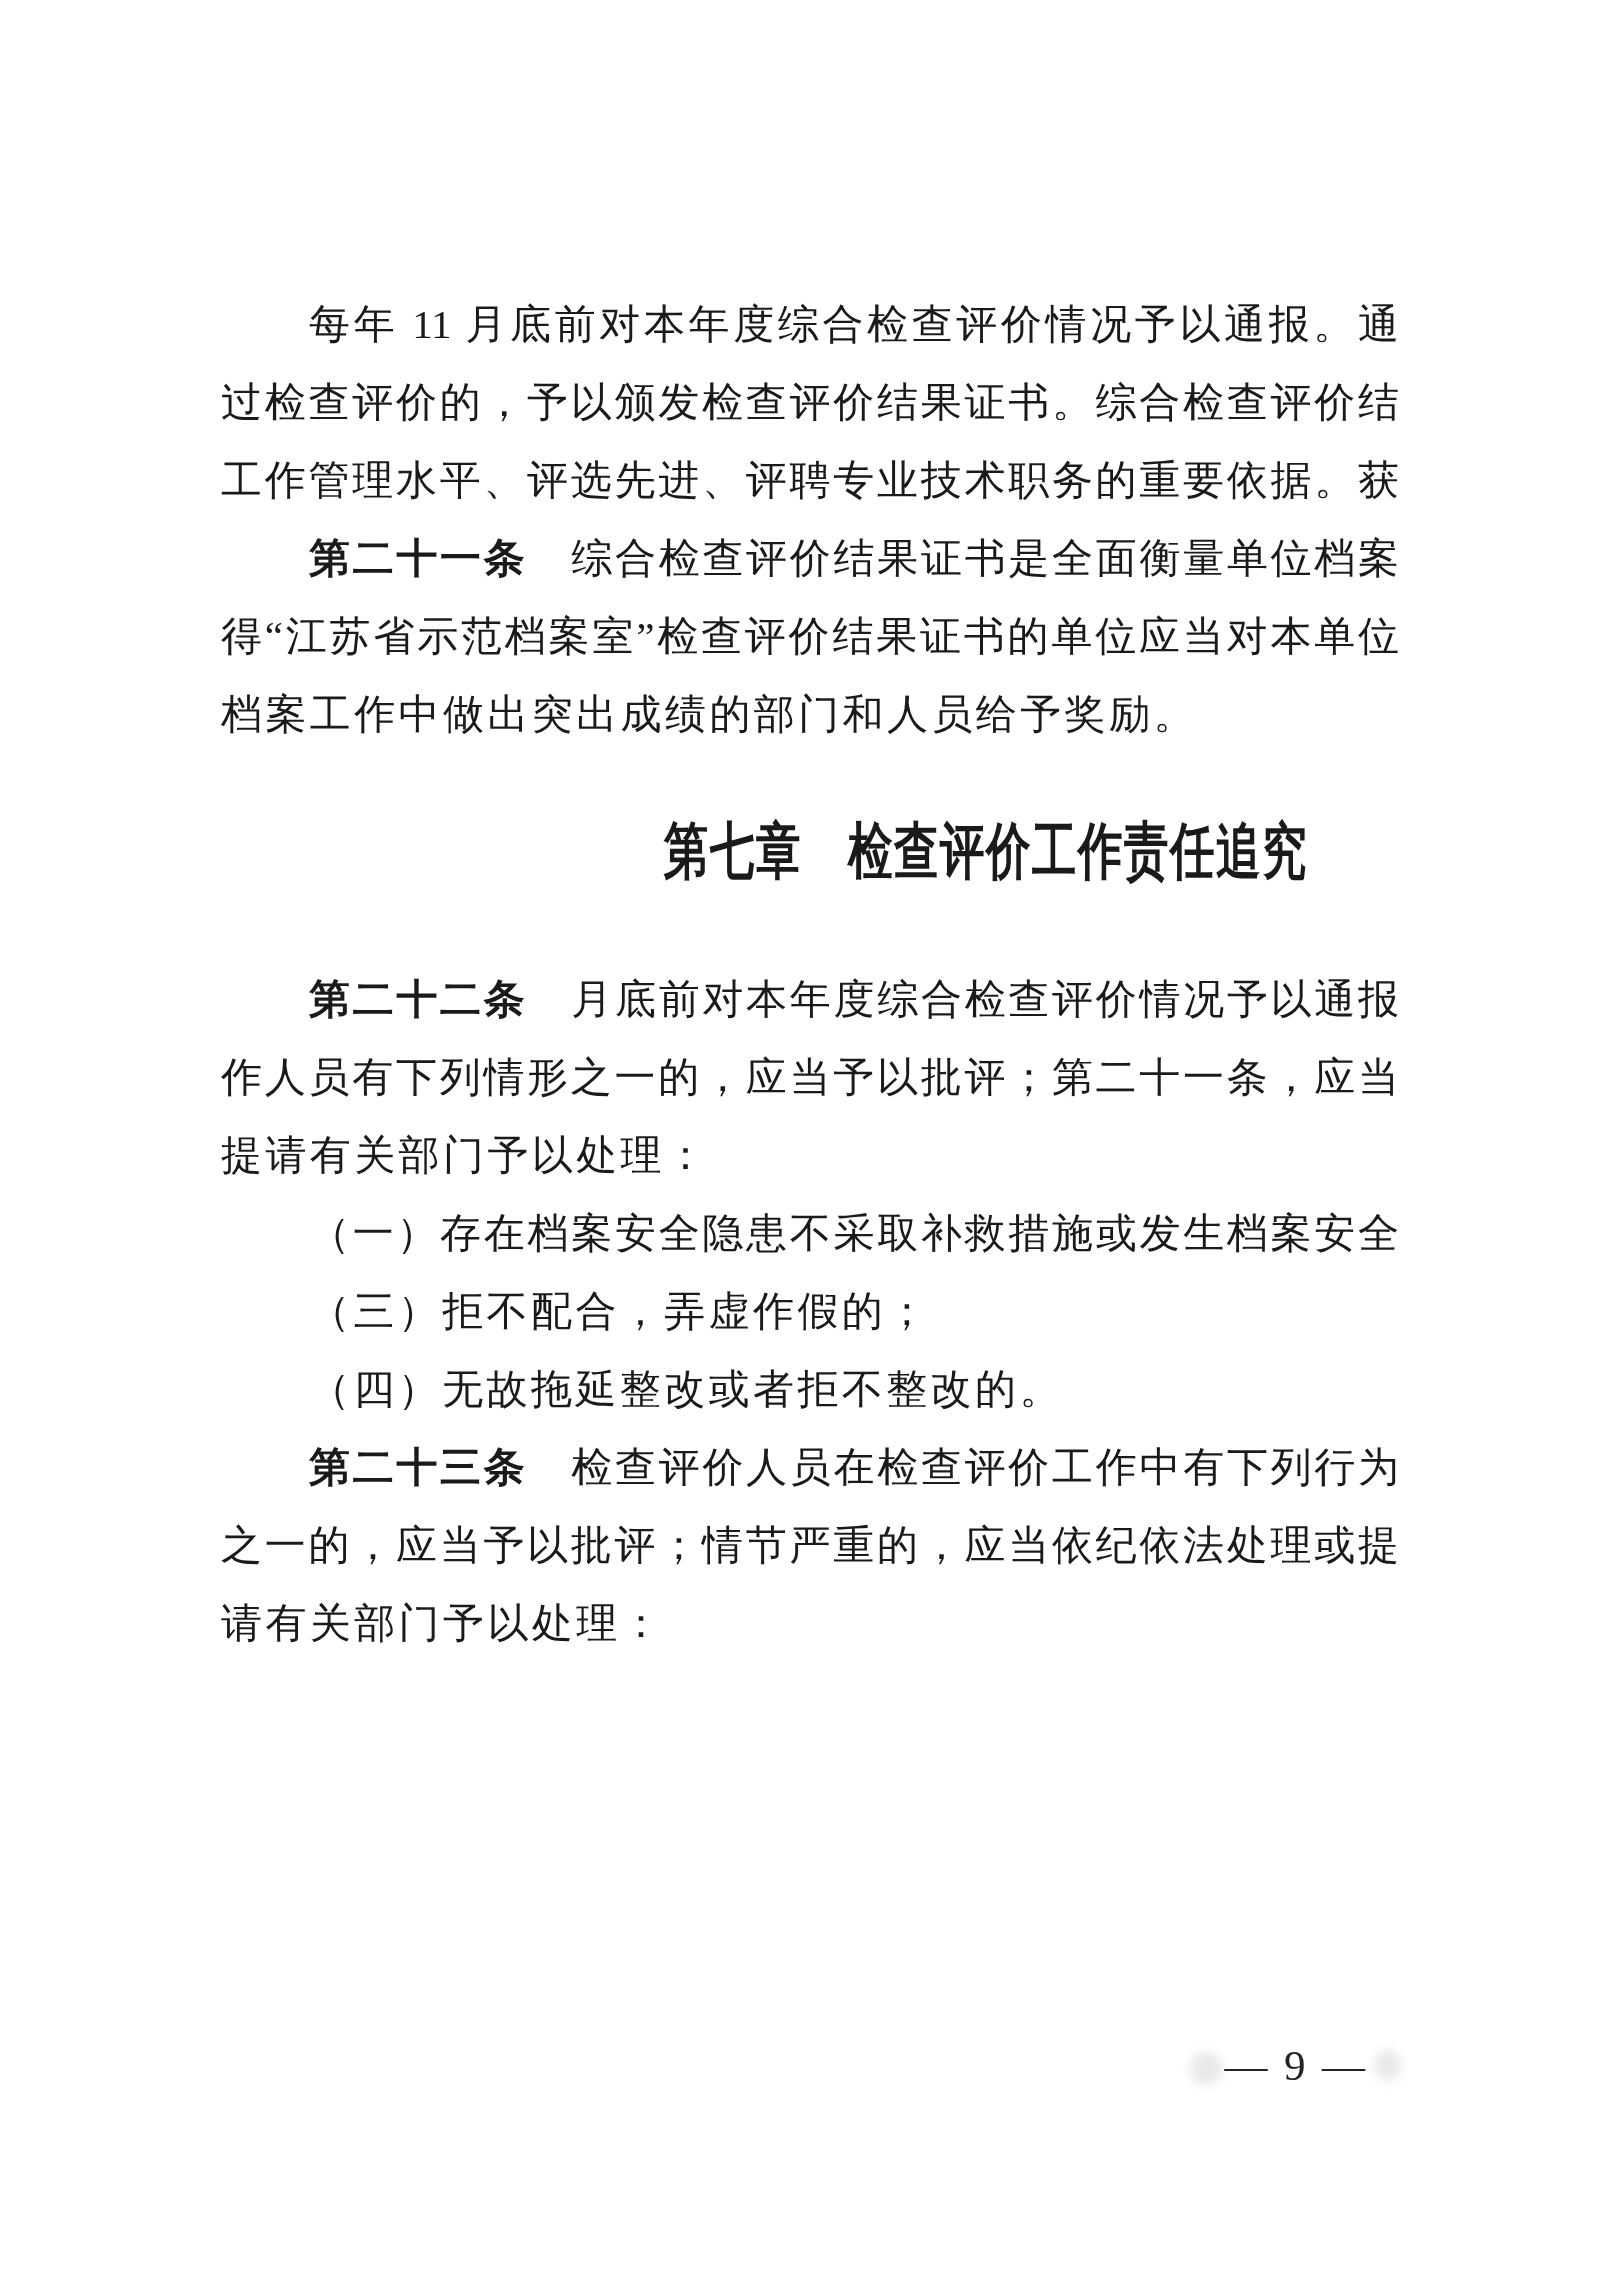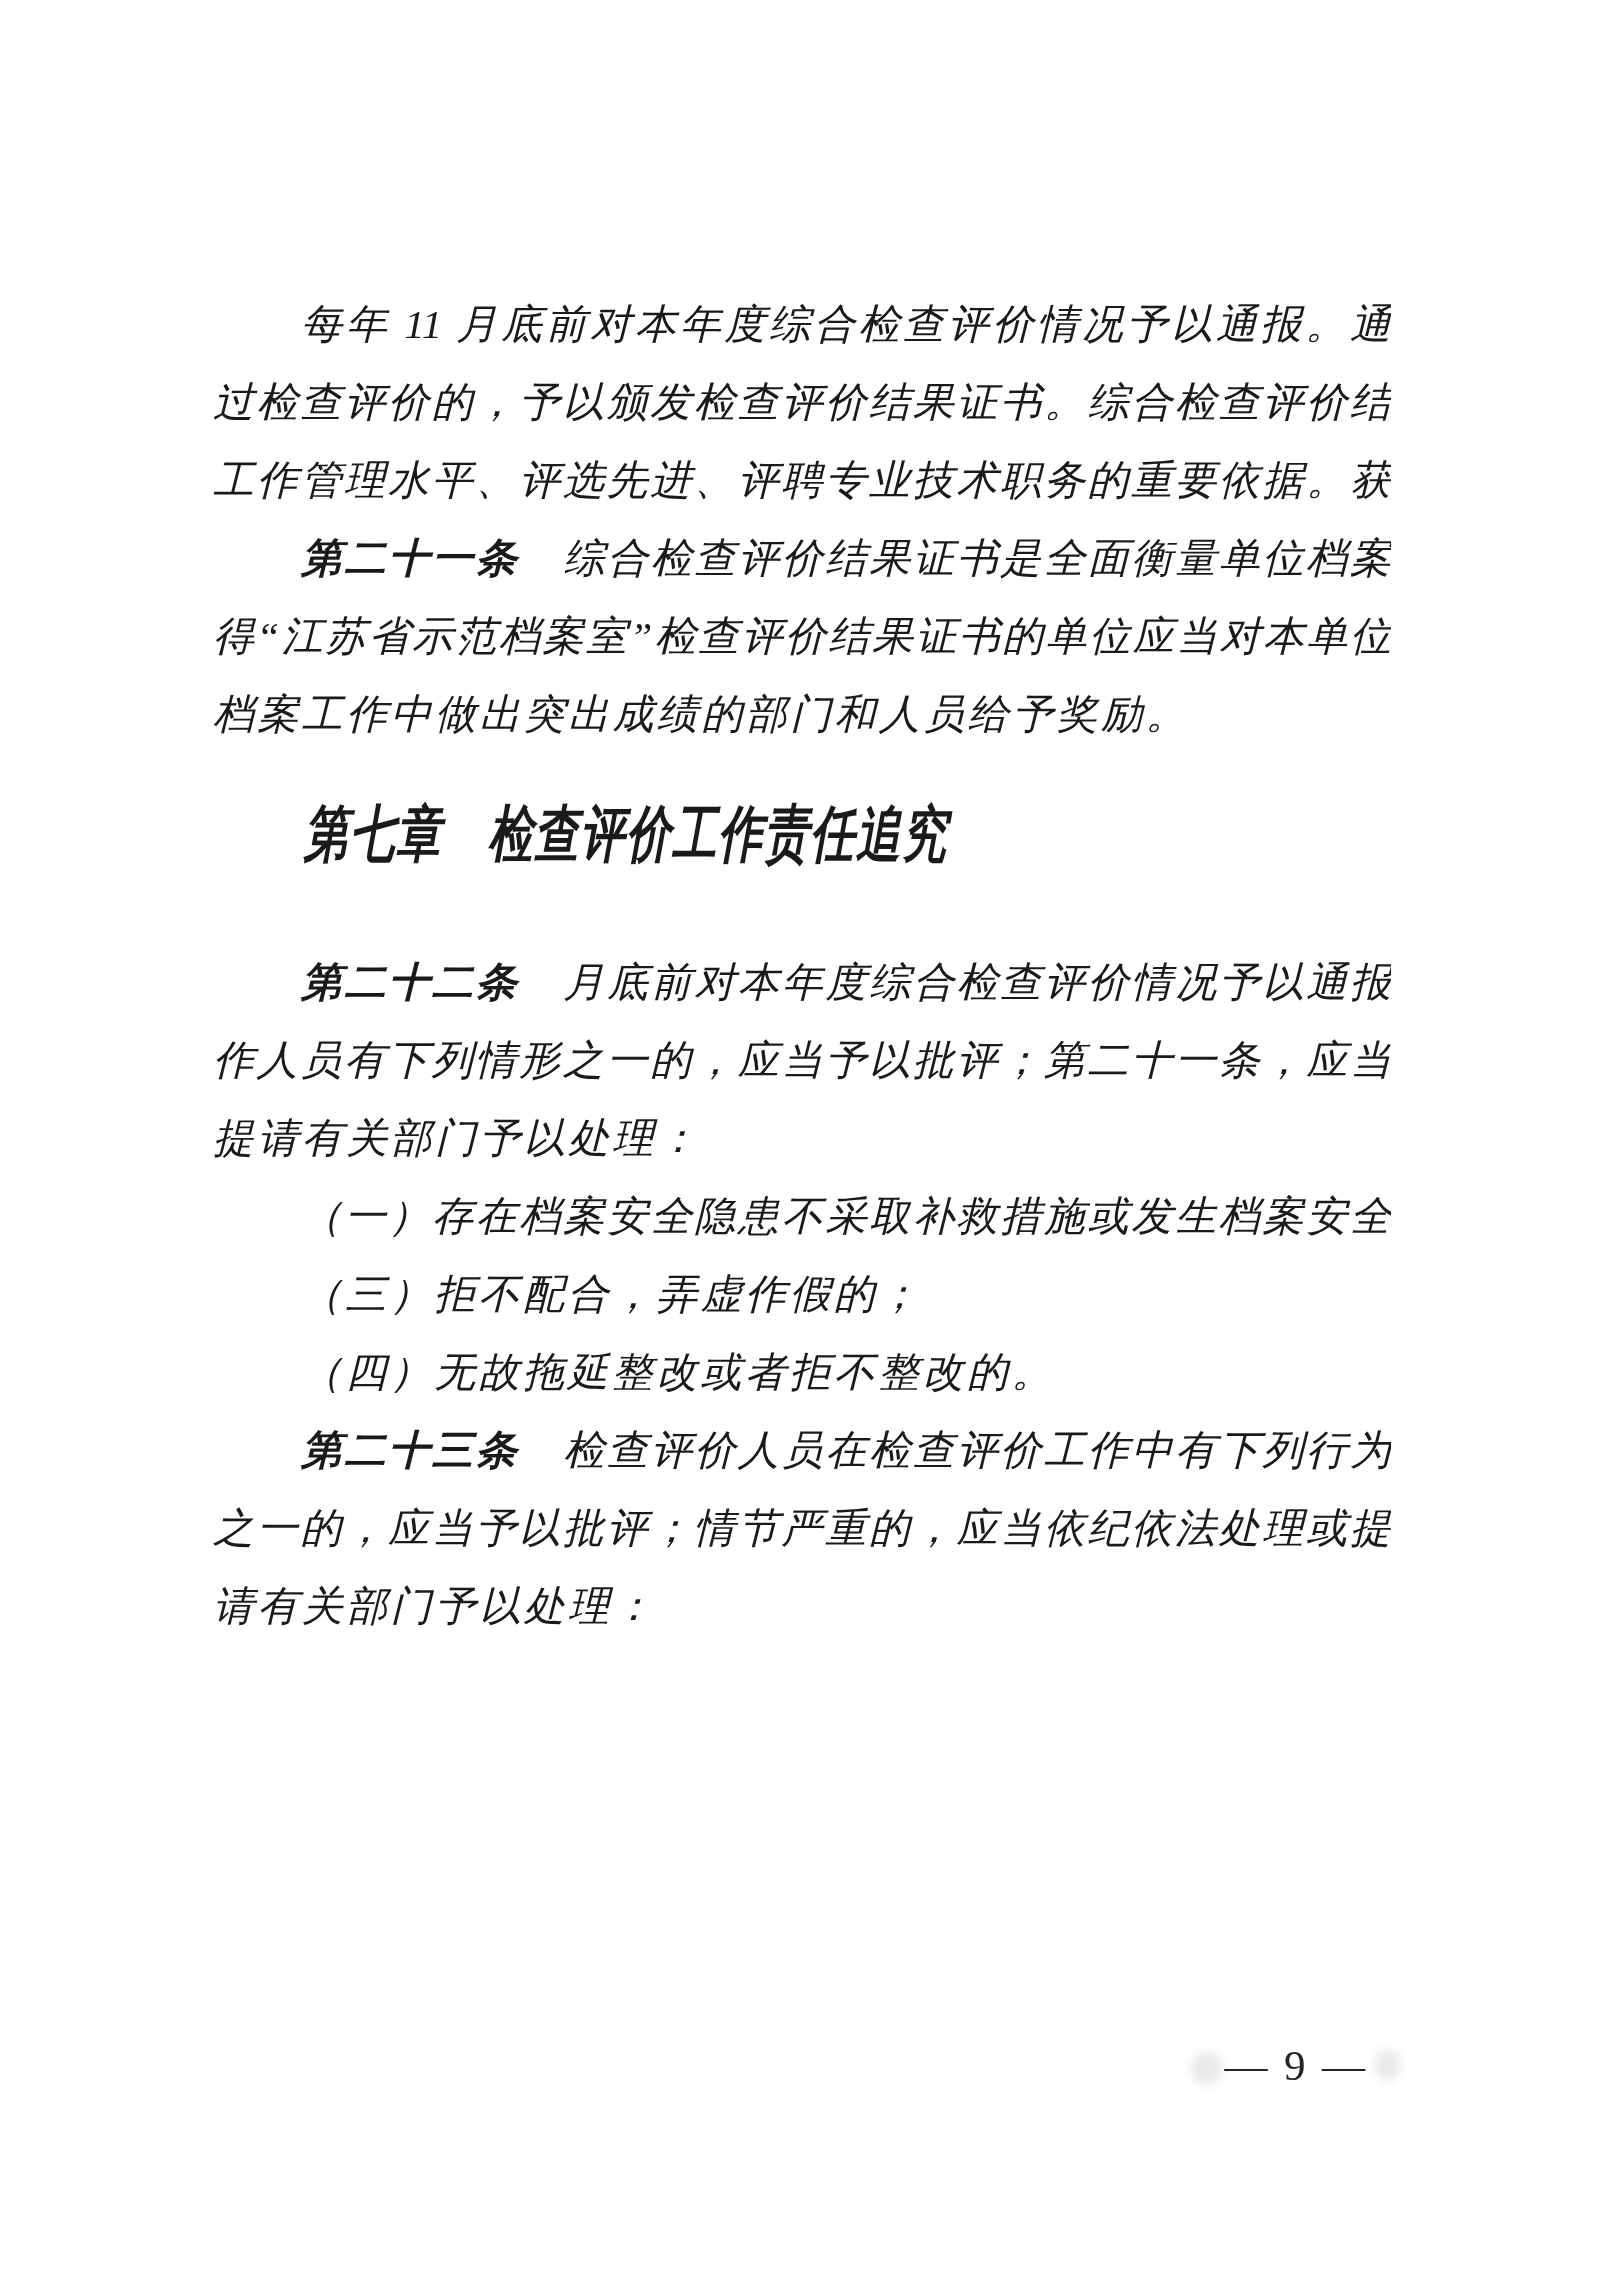--- a/index.html
+++ b/index.html
@@ -6,23 +6,22 @@
   .page {
     position:relative;
     width:1621px; height:2292px;
     background:#ffffff;
     overflow:hidden;
     font-family:"Liberation Serif","DejaVu Serif",serif;
     color:#1a1a1a;
   }
   .text-block {
     position:absolute;
-    left:213px; top:285px;
+    left:221px; top:285px;
     width:1178px;
-    font-style:italic;
   }
   .paragraph { margin:0; }
   .line {
     font-size:41px;
     line-height:78px;
     height:78px;
     letter-spacing:3.4px;
     white-space:nowrap;
     color:#1a1a1a;
   }
@@ -33,23 +32,23 @@
     text-align-last:justify;
     text-justify:inter-ideograph;
     overflow:hidden;
   }
   .line.indent { text-indent:88px; }
   .article-no {
     font-family:"Liberation Sans","DejaVu Sans",sans-serif;
     font-weight:bold;
   }
   .chapter-heading {
-    margin:42px 0 70px 0;
+    margin:59px 0 70px 0;
     height:78px; line-height:78px;
-    text-align:left;
+    text-align:right;
   }
   .heading-text {
     display:inline-block;
     font-size:57px;
     font-weight:bold;
     letter-spacing:2px;
     white-space:nowrap;
     transform:scale(0.78,1.08);
     transform-origin:50% 50%;
   }

